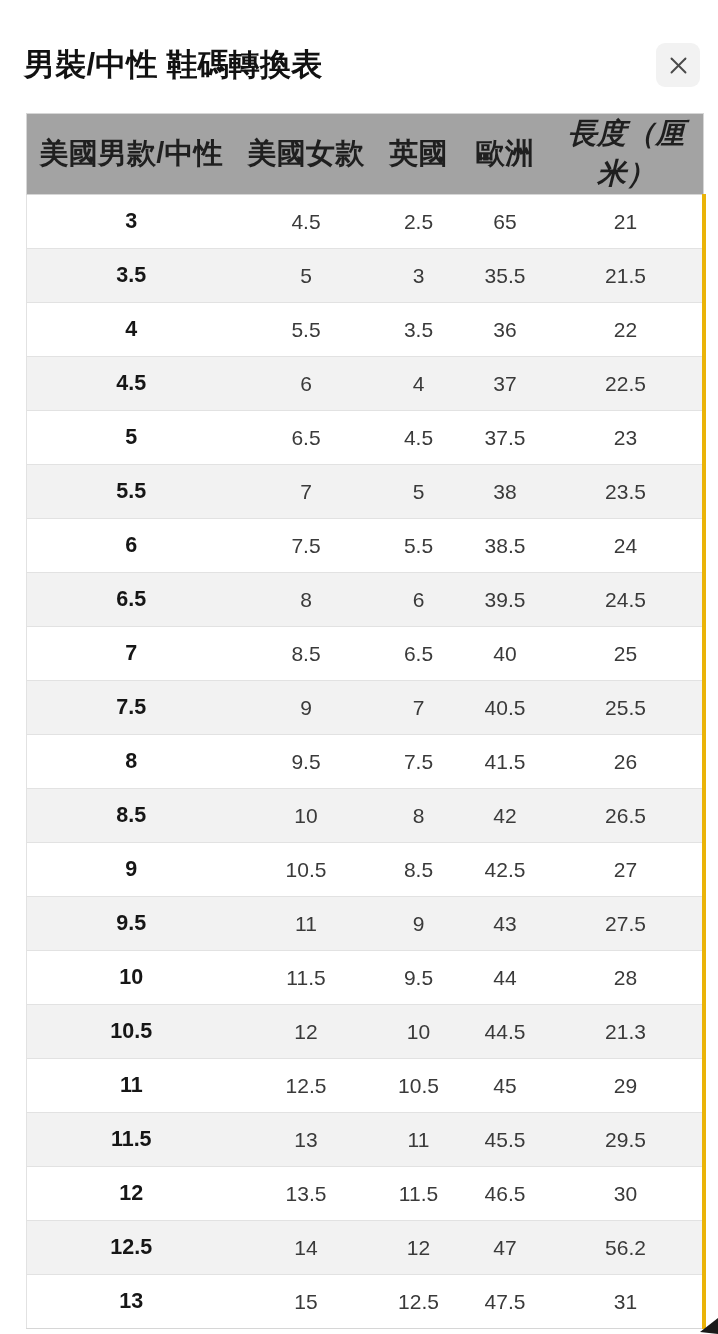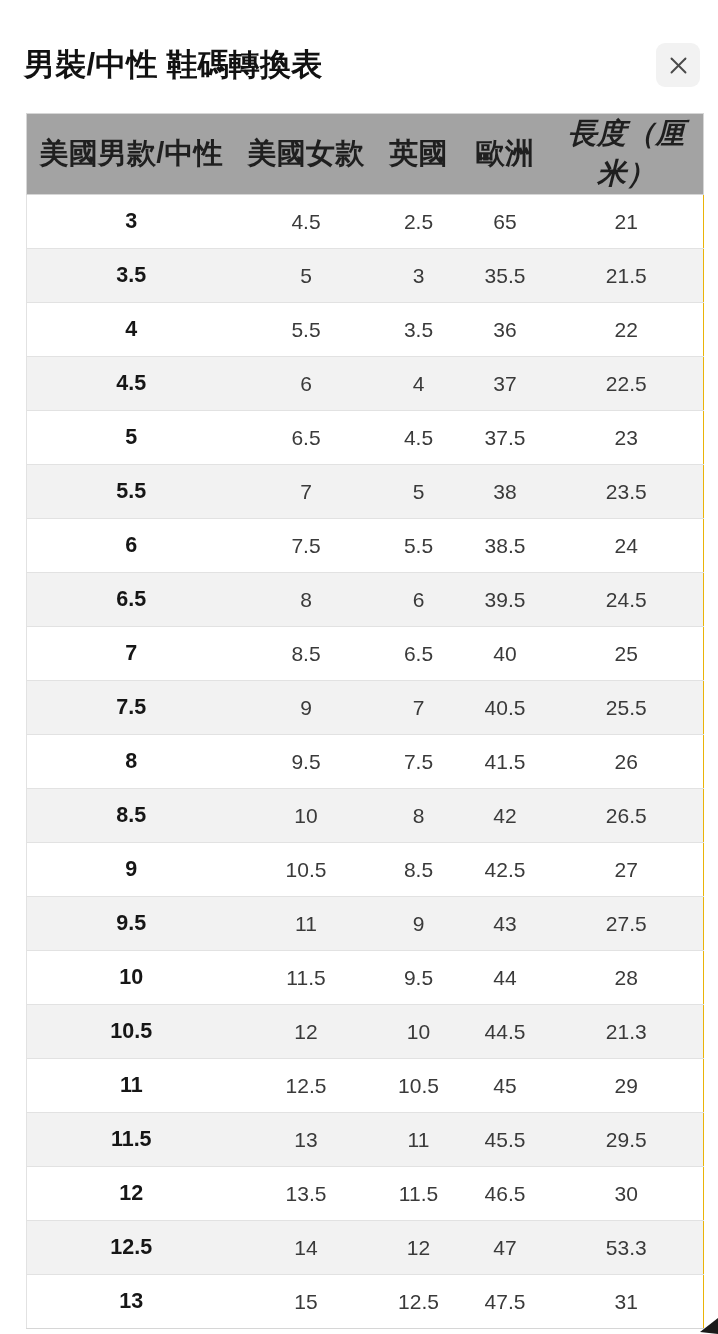--- a/index.html
+++ b/index.html
@@ -115,21 +115,21 @@
     font-size: 21px;
     color: #3a3a3a;
     font-weight: 400;
   }
   tbody tr td:first-child {
     border-left: 1px solid #e2e2e2;
     font-weight: 700;
     color: #161616;
     font-size: 21.5px;
   }
-  tbody tr td:last-child { border-right: 1px solid #eab308; margin-top: 26px; }
+  tbody tr td:last-child { border-right: 4px solid #eab308; margin-top: 26px; }
   tbody tr.odd td { background: #ffffff; }
   tbody tr.even td { background: #f2f2f2; }
   tbody tr:last-child td { border-bottom: 1px solid #d6d6d6; }
 
   
   .pointer-cursor {
     position: absolute;
     right: 0;
     bottom: 0;
     width: 26px;
@@ -303,21 +303,21 @@
             <td>13.5</td>
             <td>11.5</td>
             <td>46.5</td>
             <td>30</td>
           </tr>
           <tr class="even">
             <td>12.5</td>
             <td>14</td>
             <td>12</td>
             <td>47</td>
-            <td>53.3</td>
+            <td>56.2</td>
           </tr>
           <tr class="odd">
             <td>13</td>
             <td>15</td>
             <td>12.5</td>
             <td>47.5</td>
             <td>31</td>
           </tr>
         </tbody>
     </table>

